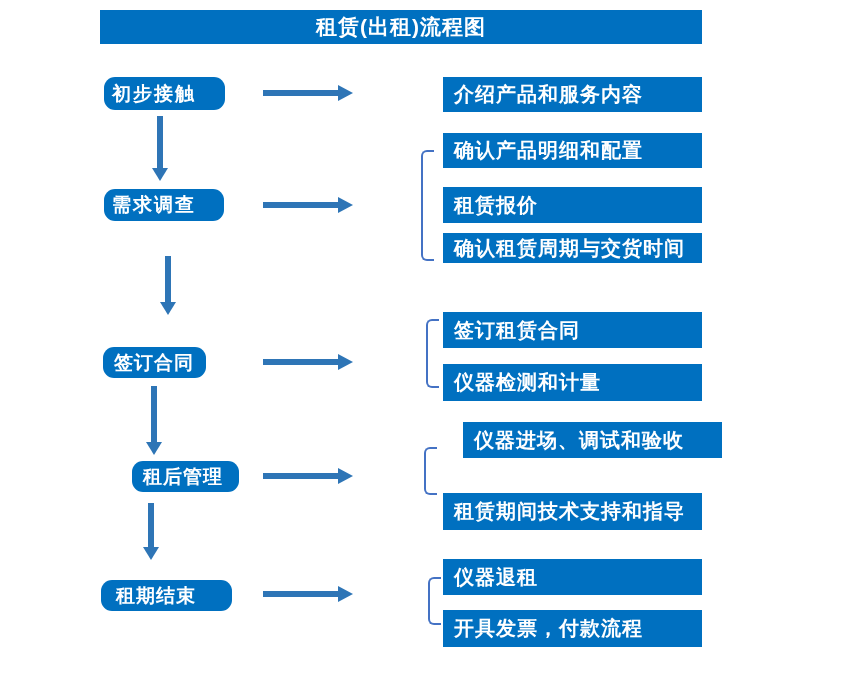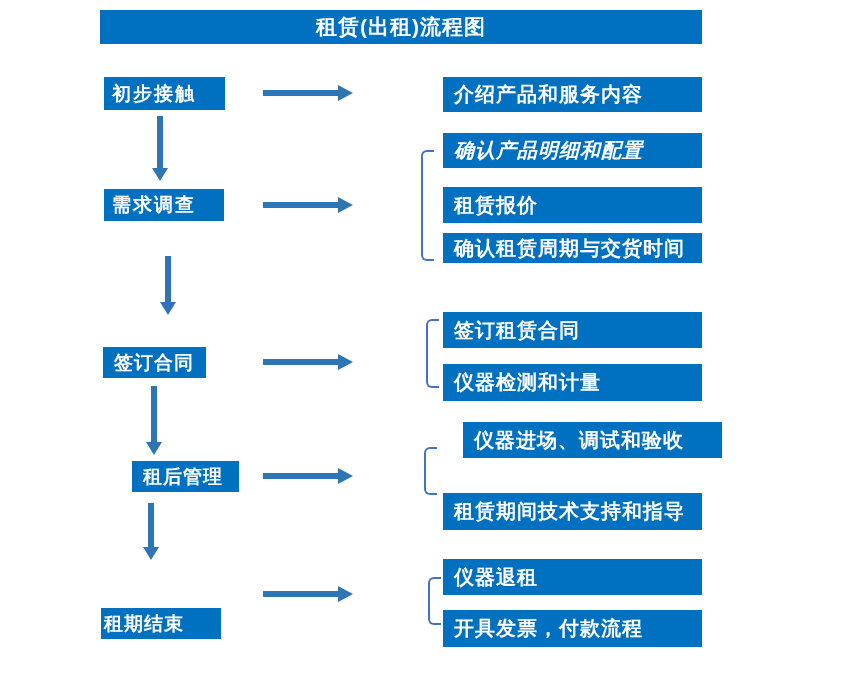--- a/index.html
+++ b/index.html
@@ -24,21 +24,21 @@
     background:var(--box-blue); color:var(--text-white);
     display:flex; align-items:center; justify-content:center;
     font-weight:bold; font-size:21px; letter-spacing:1px;
   }
   .bluebox{
     position:absolute;
     background:var(--box-blue); color:var(--text-white);
     display:flex; align-items:center;
     font-weight:bold; white-space:nowrap; overflow:hidden;
   }
-  .step{ font-size:19px; padding-left:8px; letter-spacing:2px; }
+  .step{ font-size:19px; padding-left:8px; letter-spacing:2px;border-radius:11px; }
   .out{ font-size:20px; padding-left:11px; left:443px; width:259px; letter-spacing:1px; }
   
   .harrow{ position:absolute; width:90px; height:16px; }
   .harrow .shaft{ position:absolute; left:0; right:13px; top:5px; height:6px; background:var(--arrow-blue); }
   .harrow .head{ position:absolute; right:0; top:0; width:0; height:0;
     border-top:8px solid transparent; border-bottom:8px solid transparent;
     border-left:15px solid var(--arrow-blue); }
   
   .varrow{ position:absolute; width:16px; }
   .varrow .shaft{ position:absolute; top:0; bottom:12px; left:5px; width:6px; background:var(--arrow-blue); }
@@ -59,21 +59,21 @@
 <div class="canvas">
 
   <div class="title-bar">
     <span>租赁(出租)流程图</span>
   </div>
 
   <div class="bluebox step" style="left:104px; top:77px;  width:121px; height:33px;">初步接触</div>
   <div class="bluebox step" style="left:104px; top:189px; width:120px; height:32px;">需求调查</div>
   <div class="bluebox step" style="left:103px; top:347px; width:103px; height:31px; padding-left:11px; letter-spacing:1px;">签订合同</div>
   <div class="bluebox step" style="left:100px; top:461px; width:107px; height:31px; padding-left:11px; letter-spacing:1px;margin-left:32px;">租后管理</div>
-  <div class="bluebox step" style="left:101px; top:608px; width:120px; height:31px; padding-left:3px; letter-spacing:1px;">租期结束</div>
+  <div class="bluebox step" style="left:101px; top:580px; width:131px; height:31px; padding-left:15px; letter-spacing:1px;">租期结束</div>
 
   <div class="varrow" style="left:152px; top:116px; height:65px;">
     <div class="shaft"></div>
     <div class="head"></div>
   </div>
   <div class="varrow" style="left:160px; top:256px; height:59px;">
     <div class="shaft"></div>
     <div class="head"></div>
   </div>
   <div class="varrow" style="left:146px; top:386px; height:69px;">
@@ -106,21 +106,21 @@
     <div class="head"></div>
   </div>
 
   <div class="bracket" style="left:421px; top:150px; height:111px;"></div>
   <div class="bracket" style="left:426px; top:319px; height:69px;"></div>
   <div class="bracket" style="left:424px; top:447px; height:48px;"></div>
   <div class="bracket" style="left:428px; top:577px; height:48px;"></div>
 
   <div class="bluebox out" style="top:77px;  height:35px;">介绍产品和服务内容</div>
 
-  <div class="bluebox out" style="top:133px; height:35px;font-style:italic;">确认产品明细和配置</div>
+  <div class="bluebox out" style="top:133px; height:35px;">确认产品明细和配置</div>
   <div class="bluebox out" style="top:187px; height:36px;">租赁报价</div>
   <div class="bluebox out" style="top:233px; height:30px;">确认租赁周期与交货时间</div>
 
   <div class="bluebox out" style="top:312px; height:36px;">签订租赁合同</div>
   <div class="bluebox out" style="top:364px; height:37px;">仪器检测和计量</div>
 
   <div class="bluebox out" style="top:422px; height:36px;margin-left:20px;">仪器进场、调试和验收</div>
   <div class="bluebox out" style="top:493px; height:37px;">租赁期间技术支持和指导</div>
 
   <div class="bluebox out" style="top:559px; height:36px;">仪器退租</div>

